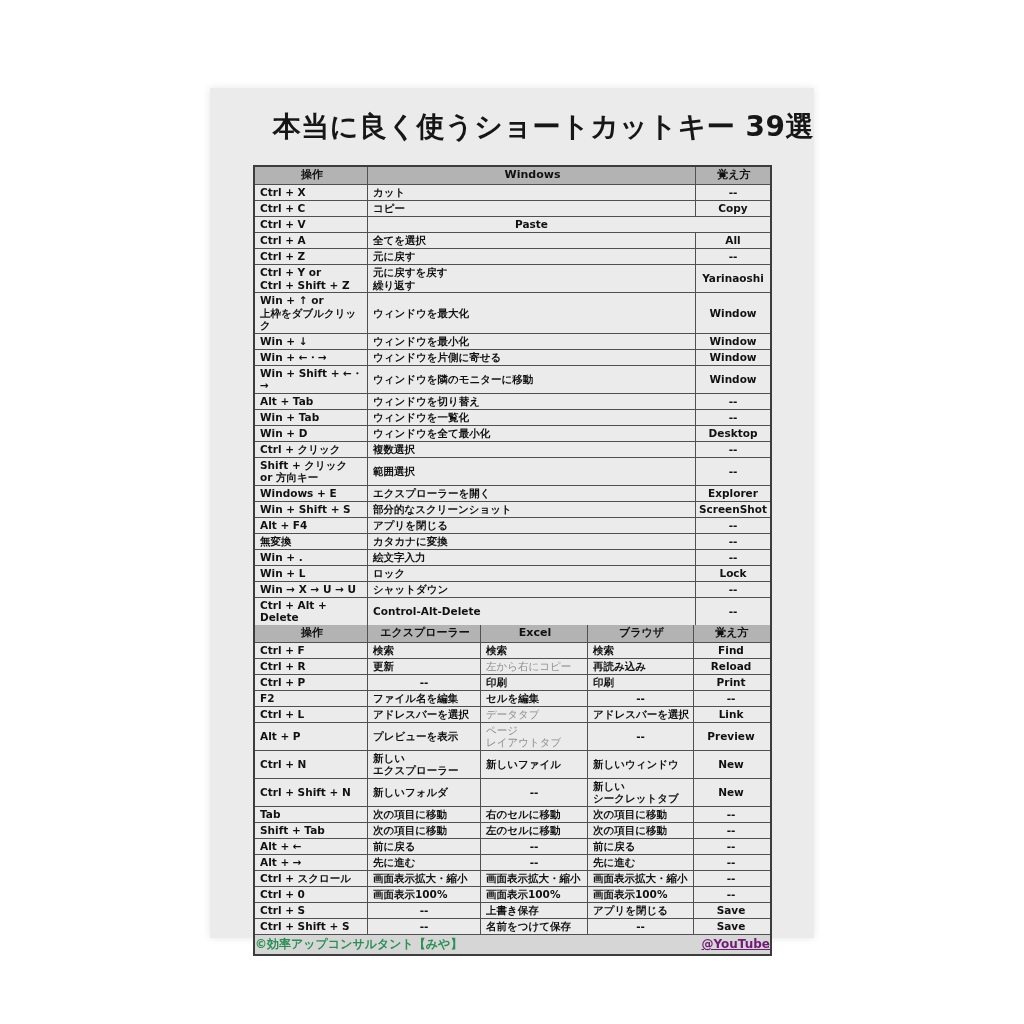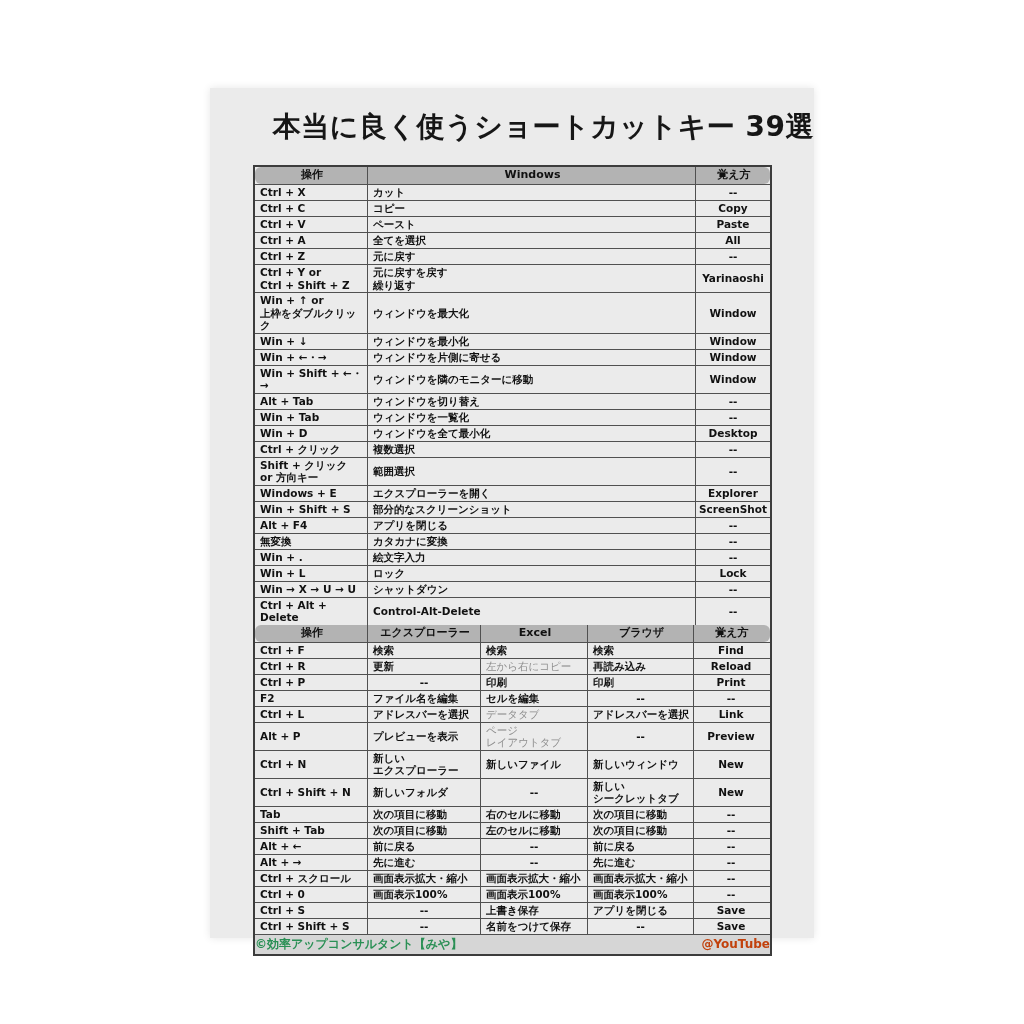--- a/index.html
+++ b/index.html
@@ -6,36 +6,36 @@
   html,body { width:1024px; height:1024px; background:#ffffff;
     font-family:"DejaVu Sans","Liberation Sans",sans-serif; }
   .canvas { position:relative; width:1024px; height:1024px; background:#ffffff; overflow:hidden; }
   .poster { position:absolute; left:210px; top:88px; width:604px; height:850px;
     background:#ebebeb; box-shadow:0 0 8px rgba(0,0,0,0.10); }
   .title { position:absolute; left:0; top:20px; width:100%; text-align:right;
     font-size:28px; font-weight:bold; color:#161616; letter-spacing:0.5px; }
   .sheet { position:absolute; left:43px; top:77px; width:519px;
     border:2px solid #3c3c3c; background:#ebebeb; }
   .row { display:grid; min-height:16px; border-top:1px solid #505050; }
-  .row:first-child { border-top:none;border-radius:6px; }
+  .row:first-child { border-top:none; }
   .t1 { grid-template-columns:112px 328px 75px; }
   .t2 { grid-template-columns:112px 113px 107px 106px 75px; }
   .hrow { background:#b3b3b3; min-height:17px; }
   .c { display:flex; align-items:center; padding:1px 3px 1px 5px;
     border-left:1px solid #505050; font-size:10.5px; font-weight:bold;
     color:#111; line-height:12.5px; white-space:pre-line; }
   .c:first-child { border-left:none; }
   .c.center { justify-content:center; text-align:center; padding-left:3px; }
   .c.muted { color:#8d8d8d; font-weight:normal; }
   .hrow .c { justify-content:center; text-align:center; font-size:11px; }
   .frow { display:flex; justify-content:space-between; align-items:center; gap:6px;
     min-height:20px; background:#d6d6d6; border-top:1px solid #505050;
     font-size:12px; font-weight:bold; }
   .credit-green { color:#2a9055; }
-  .credit-red { color:#c2410c; }
+  .credit-red { color:#701a75;text-decoration:underline; }
 </style>
 </head>
 <body>
 
 <div class="canvas">
   <div class="poster">
     <div class="title">本当に良く使うショートカットキー 39選</div>
     <div class="sheet">
       <div id="table1">
           <div class="row hrow t1">
@@ -48,21 +48,20 @@
             <div class="c">カット</div>
             <div class="c center">--</div>
           </div>
           <div class="row t1">
             <div class="c">Ctrl + C</div>
             <div class="c">コピー</div>
             <div class="c center">Copy</div>
           </div>
           <div class="row t1">
             <div class="c">Ctrl + V</div>
-            <div class="c">ペースト</div>
             <div class="c center">Paste</div>
           </div>
           <div class="row t1">
             <div class="c">Ctrl + A</div>
             <div class="c">全てを選択</div>
             <div class="c center">All</div>
           </div>
           <div class="row t1">
             <div class="c">Ctrl + Z</div>
             <div class="c">元に戻す</div>

